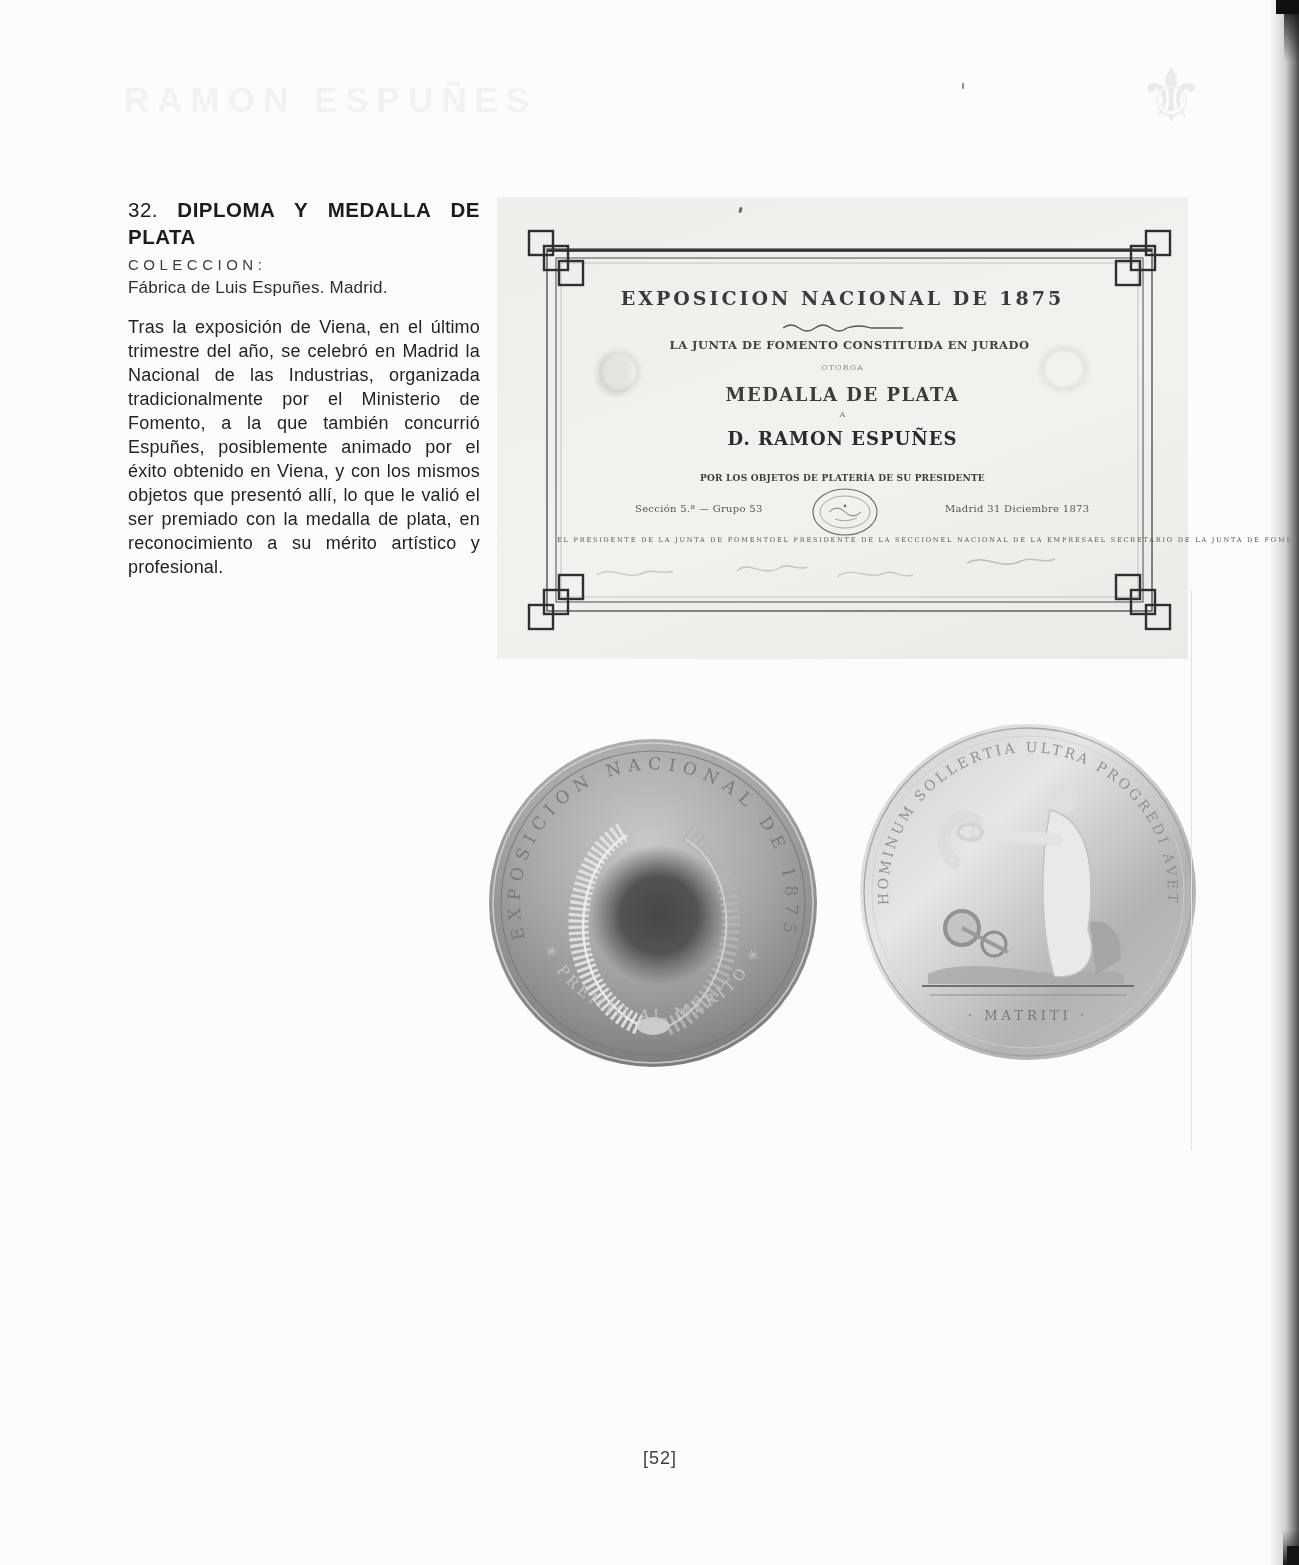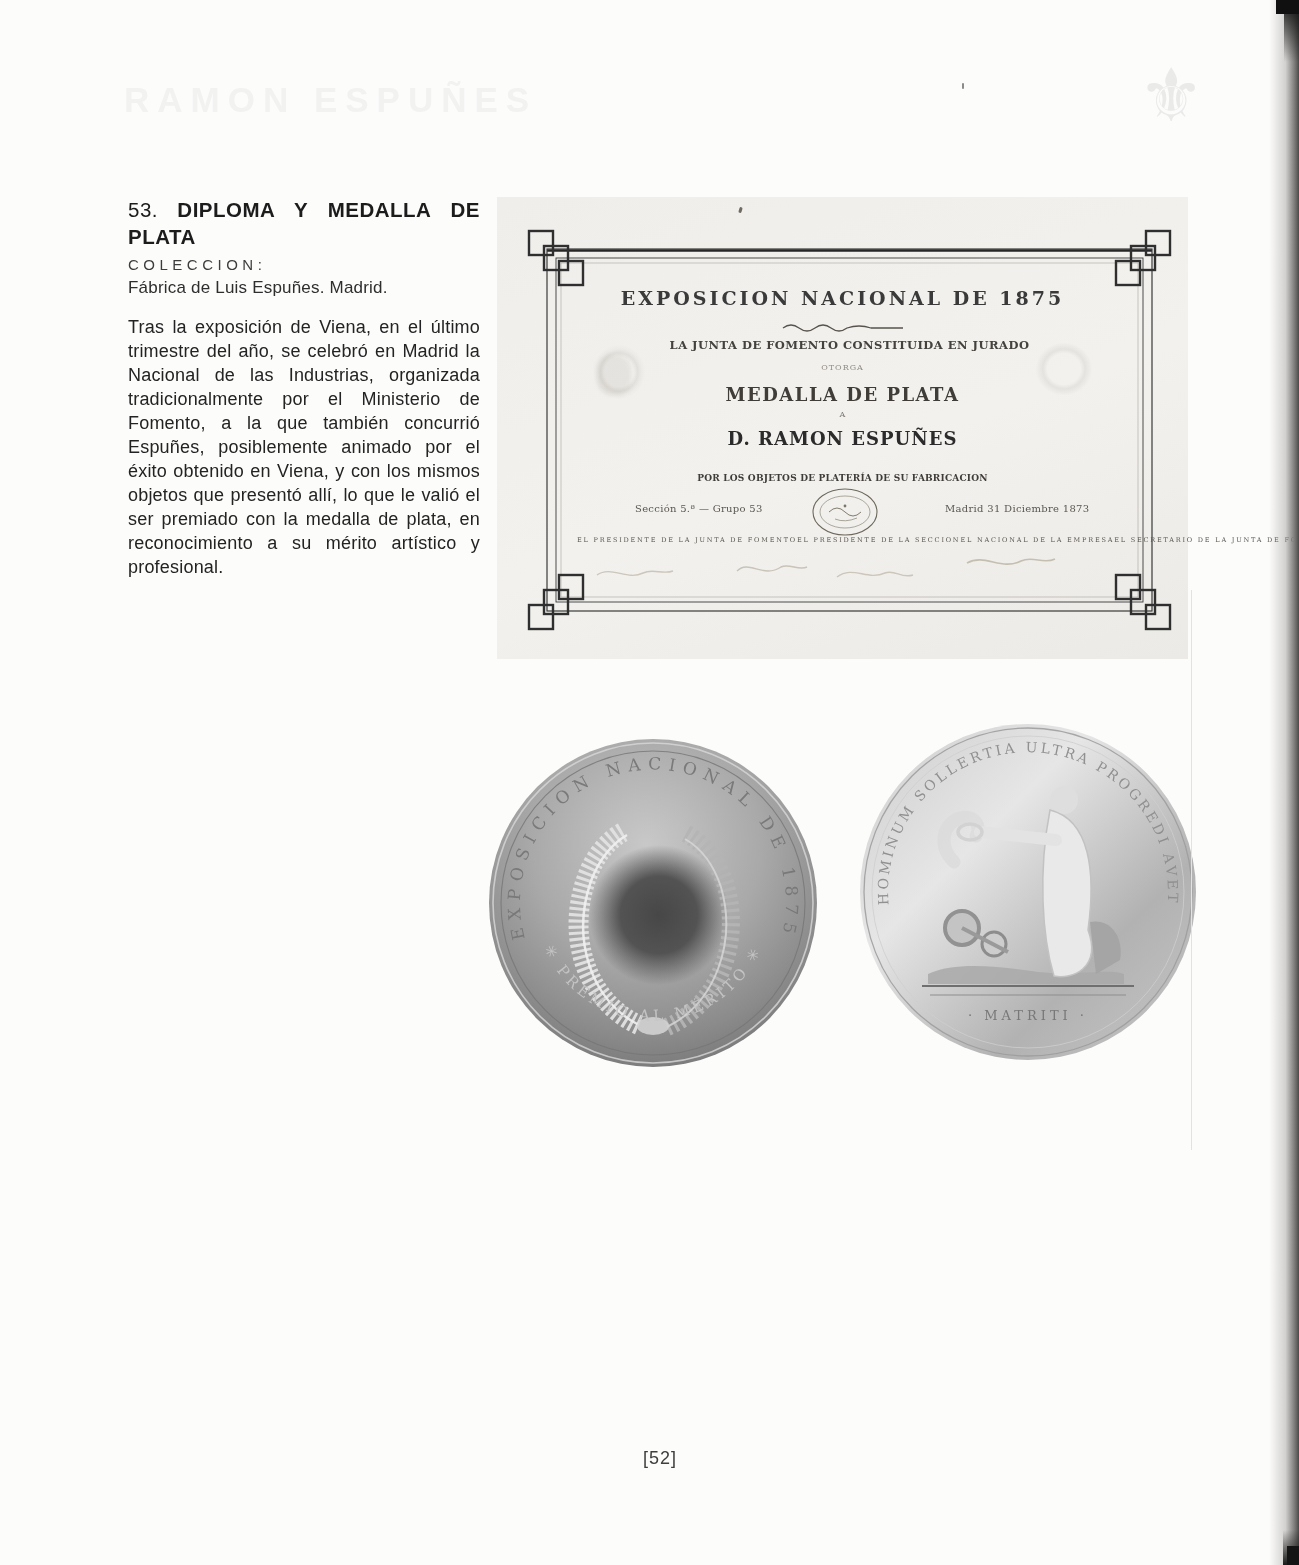--- a/index.html
+++ b/index.html
@@ -38,21 +38,21 @@
   .d-prep{top:213px;font-size:8px;color:#7c7870;}
   .d-recipient{top:231px;font-size:18px;font-weight:700;letter-spacing:1px;color:#2b2b2b;}
   .d-reason{top:276px;font-size:9px;font-weight:600;letter-spacing:.2px;color:#403d39;}
   .d-section{position:absolute;left:138px;top:306px;font-size:10px;color:#5a564f;
     font-family:"DejaVu Serif",serif;letter-spacing:.3px;}
   .d-date{position:absolute;left:448px;top:306px;font-size:10px;color:#5a564f;
     font-family:"DejaVu Serif",serif;letter-spacing:.3px;}
   .d-stamp{position:absolute;left:312px;top:288px;}
   .d-sigrow{position:absolute;left:60px;right:50px;top:339px;display:flex;
     justify-content:space-between;font-family:"DejaVu Serif",serif;
-    font-size:6.5px;letter-spacing:1.8px;color:#5a564e;white-space:nowrap;margin-left:20px;}
+    font-size:6.5px;letter-spacing:1.8px;color:#5a564e;white-space:nowrap;}
   .d-scribbles{position:absolute;left:90px;top:352px;}
   .wm{position:absolute;border-radius:50%;}
   .wm1{left:92px;top:144px;width:60px;height:62px;
     background:radial-gradient(closest-side,rgba(0,0,0,0) 48%,rgba(120,112,98,.12) 62%,rgba(120,112,98,.04) 75%,rgba(0,0,0,0) 88%);}
   .wm1b{left:100px;top:158px;width:34px;height:40px;border-radius:40%;background:rgba(125,118,102,.10);filter:blur(2px);}
   .wm2{left:534px;top:141px;width:66px;height:62px;
     background:radial-gradient(closest-side,rgba(0,0,0,0) 50%,rgba(120,112,98,.11) 64%,rgba(0,0,0,0) 86%);}
   .speck-a{position:absolute;left:242px;top:10px;width:3px;height:6px;background:#6f6a62;
     border-radius:2px;transform:rotate(18deg);}
   .speck-b{position:absolute;left:962px;top:82px;width:2px;height:6px;background:#8b8b8b;border-radius:1px;}
@@ -81,21 +81,21 @@
 </head>
 <body>
 
 <div id="page">
 
   <div class="running-header">RAMON ESPUÑES</div>
   <div class="fleur">⚜</div>
 
   <div class="entry">
     <div class="entry-title">
-      <span class="num">53.</span>
+      <span class="num">32.</span>
       <span class="ttl">DIPLOMA Y MEDALLA DE PLATA</span>
     </div>
     <div class="collection-label">COLECCION:</div>
     <div class="collection-text">Fábrica de Luis Espuñes. Madrid.</div>
     <div class="entry-body">Tras la exposición de Viena, en el último trimestre del año, se celebró en Madrid la Nacional de las Industrias, organizada tradicionalmente por el Ministerio de Fomento, a la que también concurrió Espuñes, posiblemente animado por el éxito obtenido en Viena, y con los mismos objetos que presentó allí, lo que le valió el ser premiado con la medalla de plata, en reconocimiento a su mérito artístico y profesional.</div>
   </div>
 
   <div class="photo">
     <div class="wm wm1"></div>
     <div class="wm wm1b"></div>
@@ -124,21 +124,21 @@
     <div class="d-divider">
       <svg width="130" height="10">
         <path d="M5,5 q8,-6 16,0 t16,0 t16,0 t16,0 q12,-4 24,0 l32,0" stroke="#57534c" stroke-width="1.3" fill="none"></path>
       </svg>
     </div>
     <div class="abs d-jury">LA JUNTA DE FOMENTO CONSTITUIDA EN JURADO</div>
     <div class="abs d-grant">OTORGA</div>
     <div class="abs d-award">MEDALLA DE PLATA</div>
     <div class="abs d-prep">A</div>
     <div class="abs d-recipient">D. RAMON ESPUÑES</div>
-    <div class="abs d-reason">POR LOS OBJETOS DE PLATERÍA DE SU FABRICACION</div>
+    <div class="abs d-reason">POR LOS OBJETOS DE PLATERÍA DE SU PRESIDENTE</div>
 
     <div class="d-section">Sección 5.ª — Grupo 53</div>
     <div class="d-date">Madrid 31 Diciembre 1873</div>
 
     <div class="d-stamp">
       <svg width="72" height="54">
         <ellipse cx="36" cy="27" rx="32" ry="23" fill="none" stroke="#6e685c" stroke-width="1.1"></ellipse>
         <ellipse cx="36" cy="27" rx="25" ry="16" fill="none" stroke="#8d8678" stroke-width="0.7"></ellipse>
         <path d="M20,27 q8,-8 16,0 t16,0" stroke="#837c6e" stroke-width="1" fill="none"></path>
         <path d="M26,34 q10,4 22,-1" stroke="#968f80" stroke-width="0.8" fill="none"></path>

